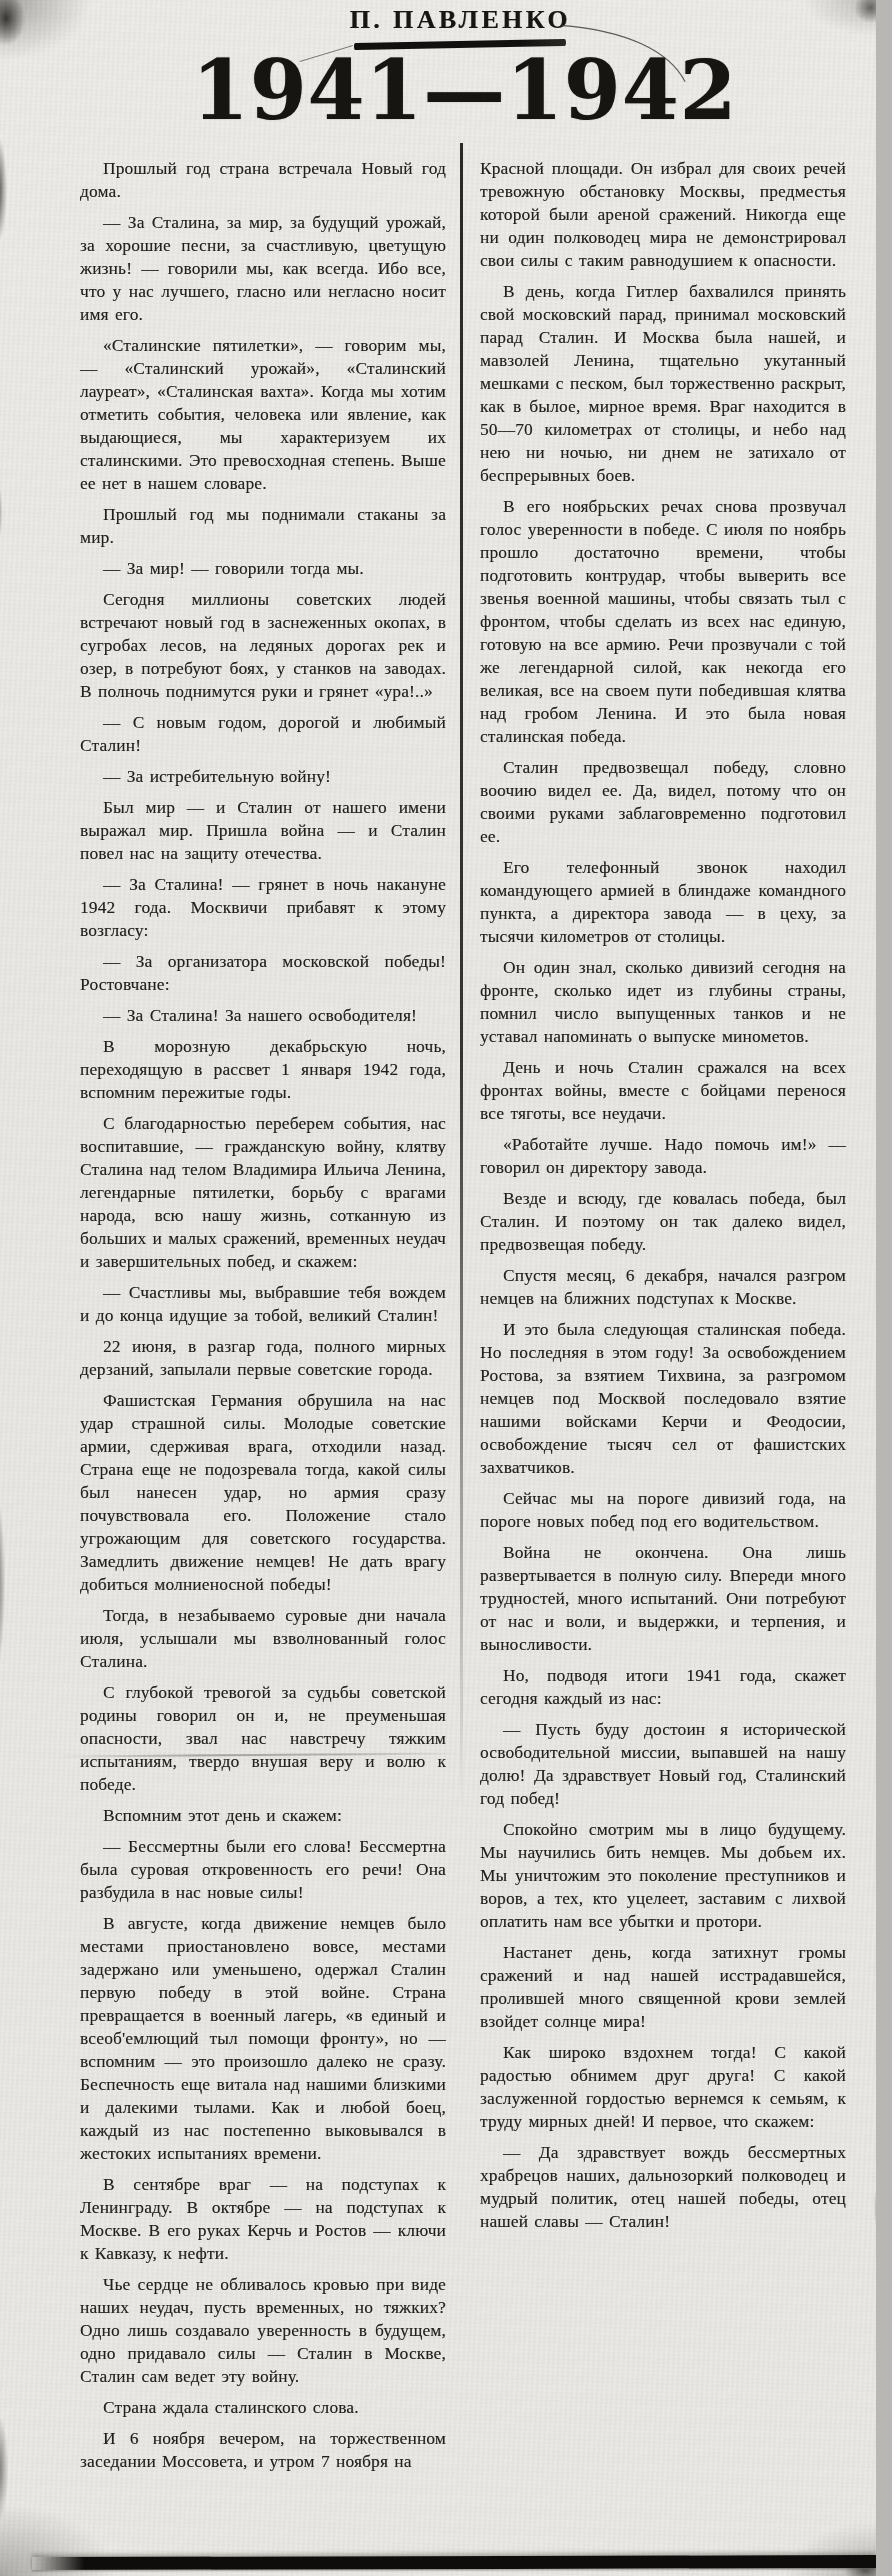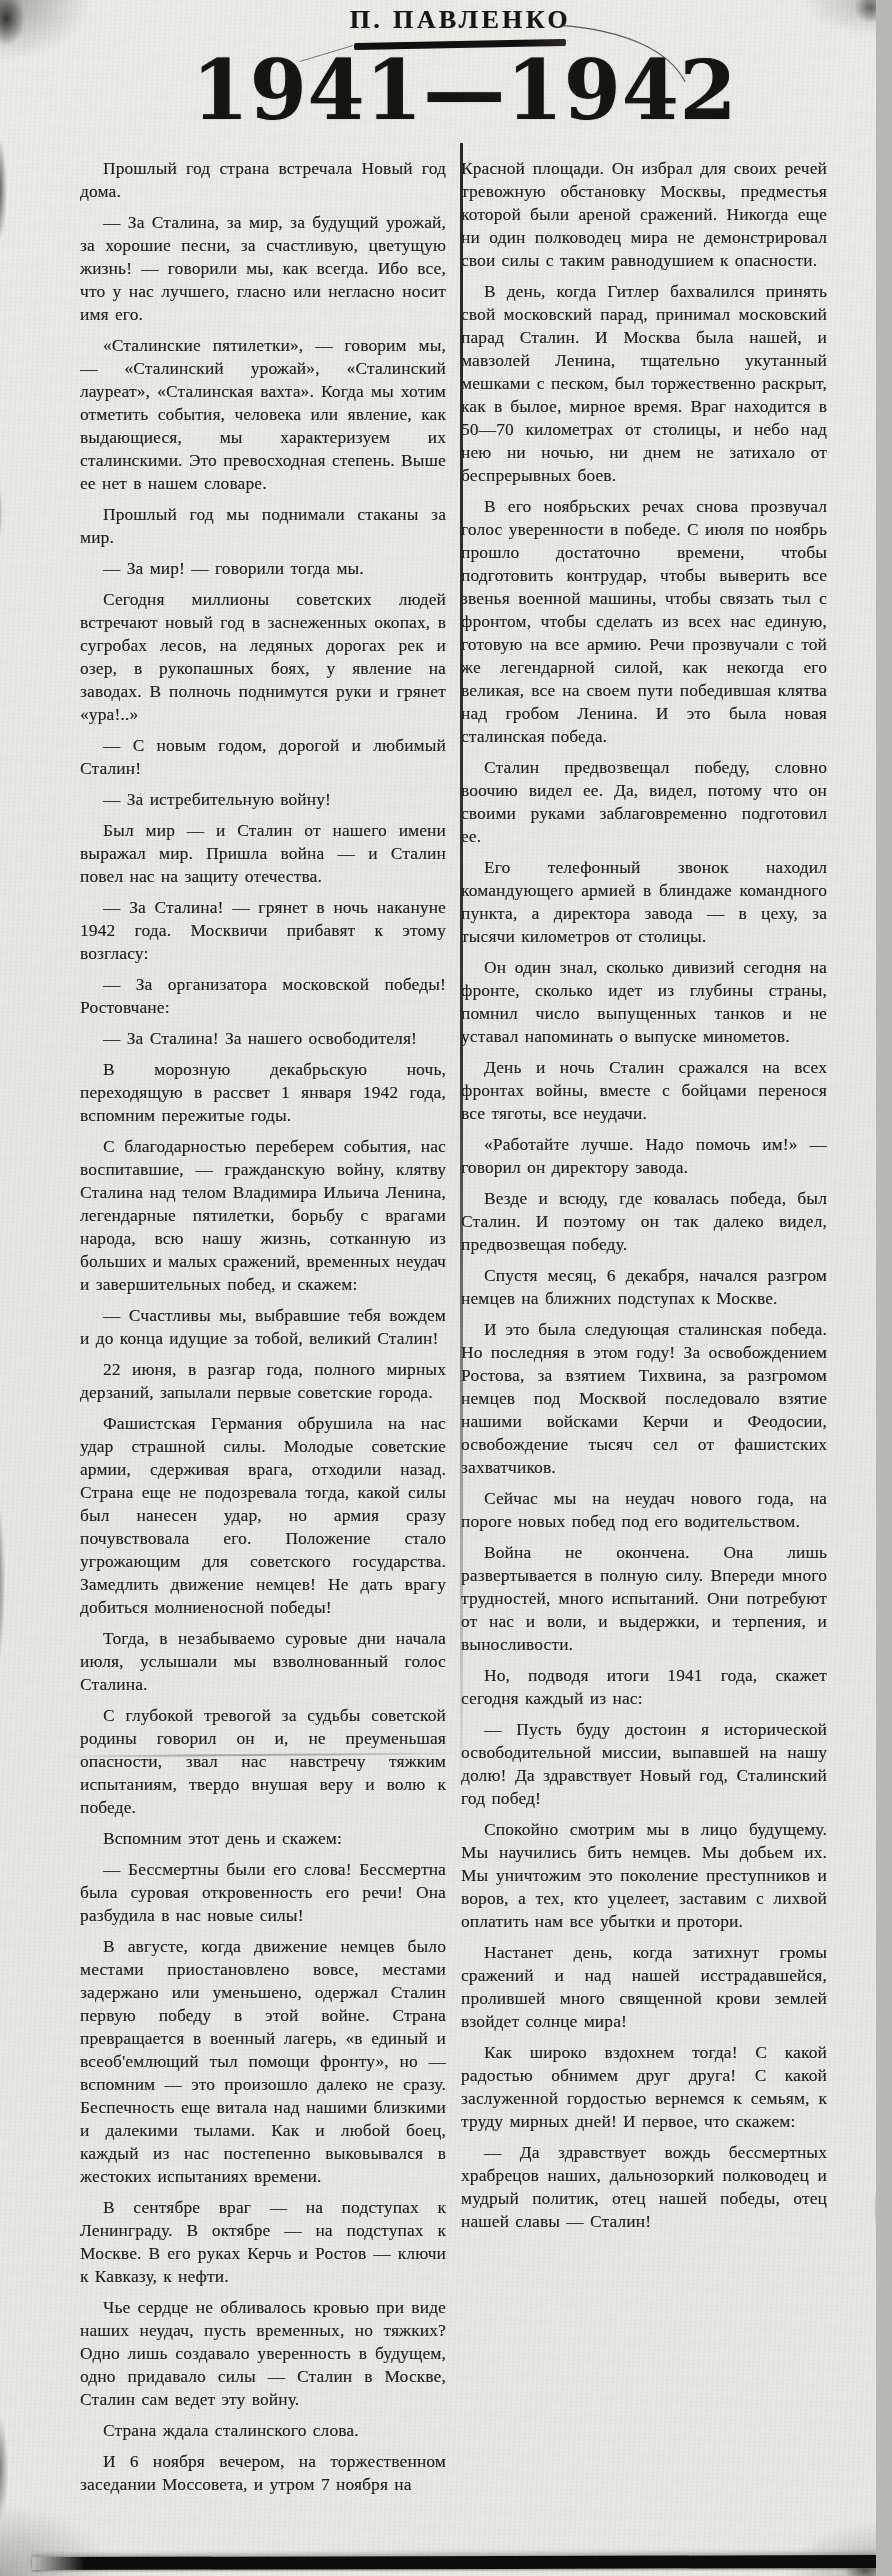--- a/index.html
+++ b/index.html
@@ -79,21 +79,21 @@
 
   .col {
     position:absolute; top:149px; width:382px;
     text-align:justify;
     font-size:17.3px; line-height:23px;
     word-spacing:1.7px; letter-spacing:0.2px;
     color:#221f1c;
     text-shadow:0.3px 0.4px 0 rgba(34,31,28,.42);
   }
   #col-left  { left:72px; }
-  #col-right { left:453px; width:382px; }
+  #col-right { left:472px; width:382px; }
   .col p { margin:8px; text-indent:23px; }
   #col-right p:first-child { text-indent:0; }
 
   .bottom-rule {
     position:absolute; left:32px; right:0; top:2556px; height:12.7px;
     background:linear-gradient(90deg, transparent 0, #0e0d0b 52px, #0e0d0b 100%);
     transform:rotate(-.12deg);
     box-shadow:0 -2.5px 4.2px rgba(58,54,49,.35), 0 1.7px 1.7px rgba(40,38,35,.3);
   }
 </style>
@@ -124,21 +124,21 @@
 
   <div class="column-divider"></div>
   <div class="crease"></div>
 
   <div id="col-left" class="col">
       <p>Прошлый год страна встречала Новый год дома.</p>
       <p>— За Сталина, за мир, за будущий урожай, за хорошие песни, за счастливую, цветущую жизнь! — говорили мы, как всегда. Ибо все, что у нас лучшего, гласно или негласно носит имя его.</p>
       <p>«Сталинские пятилетки», — говорим мы, — «Сталинский урожай», «Сталинский лауреат», «Сталинская вахта». Когда мы хотим отметить события, человека или явление, как выдающиеся, мы характеризуем их сталинскими. Это превосходная степень. Выше ее нет в нашем словаре.</p>
       <p>Прошлый год мы поднимали стаканы за мир.</p>
       <p>— За мир! — говорили тогда мы.</p>
-      <p>Сегодня миллионы советских людей встречают новый год в заснеженных окопах, в сугробах лесов, на ледяных дорогах рек и озер, в рукопашных боях, у явление на заводах. В полночь поднимутся руки и грянет «ура!..»</p>
+      <p>Сегодня миллионы советских людей встречают новый год в заснеженных окопах, в сугробах лесов, на ледяных дорогах рек и озер, в потребуют боях, у станков на заводах. В полночь поднимутся руки и грянет «ура!..»</p>
       <p>— С новым годом, дорогой и любимый Сталин!</p>
       <p>— За истребительную войну!</p>
       <p>Был мир — и Сталин от нашего имени выражал мир. Пришла война — и Сталин повел нас на защиту отечества.</p>
       <p>— За Сталина! — грянет в ночь накануне 1942 года. Москвичи прибавят к этому возгласу:</p>
       <p>— За организатора московской победы! Ростовчане:</p>
       <p>— За Сталина! За нашего освободителя!</p>
       <p>В морозную декабрьскую ночь, переходящую в рассвет 1 января 1942 года, вспомним пережитые годы.</p>
       <p>С благодарностью переберем события, нас воспитавшие, — гражданскую войну, клятву Сталина над телом Владимира Ильича Ленина, легендарные пятилетки, борьбу с врагами народа, всю нашу жизнь, сотканную из больших и малых сражений, временных неудач и завершительных побед, и скажем:</p>
       <p>— Счастливы мы, выбравшие тебя вождем и до конца идущие за тобой, великий Сталин!</p>
       <p>22 июня, в разгар года, полного мирных дерзаний, запылали первые советские города.</p>
@@ -158,21 +158,21 @@
       <p>В день, когда Гитлер бахвалился принять свой московский парад, принимал московский парад Сталин. И Москва была нашей, и мавзолей Ленина, тщательно укутанный мешками с песком, был торжественно раскрыт, как в былое, мирное время. Враг находится в 50—70 километрах от столицы, и небо над нею ни ночью, ни днем не затихало от беспрерывных боев.</p>
       <p>В его ноябрьских речах снова прозвучал голос уверенности в победе. С июля по ноябрь прошло достаточно времени, чтобы подготовить контрудар, чтобы выверить все звенья военной машины, чтобы связать тыл с фронтом, чтобы сделать из всех нас единую, готовую на все армию. Речи прозвучали с той же легендарной силой, как некогда его великая, все на своем пути победившая клятва над гробом Ленина. И это была новая сталинская победа.</p>
       <p>Сталин предвозвещал победу, словно воочию видел ее. Да, видел, потому что он своими руками заблаговременно подготовил ее.</p>
       <p>Его телефонный звонок находил командующего армией в блиндаже командного пункта, а директора завода — в цеху, за тысячи километров от столицы.</p>
       <p>Он один знал, сколько дивизий сегодня на фронте, сколько идет из глубины страны, помнил число выпущенных танков и не уставал напоминать о выпуске минометов.</p>
       <p>День и ночь Сталин сражался на всех фронтах войны, вместе с бойцами перенося все тяготы, все неудачи.</p>
       <p>«Работайте лучше. Надо помочь им!» — говорил он директору завода.</p>
       <p>Везде и всюду, где ковалась победа, был Сталин. И поэтому он так далеко видел, предвозвещая победу.</p>
       <p>Спустя месяц, 6 декабря, начался разгром немцев на ближних подступах к Москве.</p>
       <p>И это была следующая сталинская победа. Но последняя в этом году! За освобождением Ростова, за взятием Тихвина, за разгромом немцев под Москвой последовало взятие нашими войсками Керчи и Феодосии, освобождение тысяч сел от фашистских захватчиков.</p>
-      <p>Сейчас мы на неудач нового года, на пороге новых побед под его водительством.</p>
+      <p>Сейчас мы на пороге дивизий года, на пороге новых побед под его водительством.</p>
       <p>Война не окончена. Она лишь развертывается в полную силу. Впереди много трудностей, много испытаний. Они потребуют от нас и воли, и выдержки, и терпения, и выносливости.</p>
       <p>Но, подводя итоги 1941 года, скажет сегодня каждый из нас:</p>
       <p>— Пусть буду достоин я исторической освободительной миссии, выпавшей на нашу долю! Да здравствует Новый год, Сталинский год побед!</p>
       <p>Спокойно смотрим мы в лицо будущему. Мы научились бить немцев. Мы добьем их. Мы уничтожим это поколение преступников и воров, а тех, кто уцелеет, заставим с лихвой оплатить нам все убытки и протори.</p>
       <p>Настанет день, когда затихнут громы сражений и над нашей исстрадавшейся, пролившей много священной крови землей взойдет солнце мира!</p>
       <p>Как широко вздохнем тогда! С какой радостью обнимем друг друга! С какой заслуженной гордостью вернемся к семьям, к труду мирных дней! И первое, что скажем:</p>
       <p>— Да здравствует вождь бессмертных храбрецов наших, дальнозоркий полководец и мудрый политик, отец нашей победы, отец нашей славы — Сталин!</p>
     </div>
 
   <div class="bottom-rule"></div>

